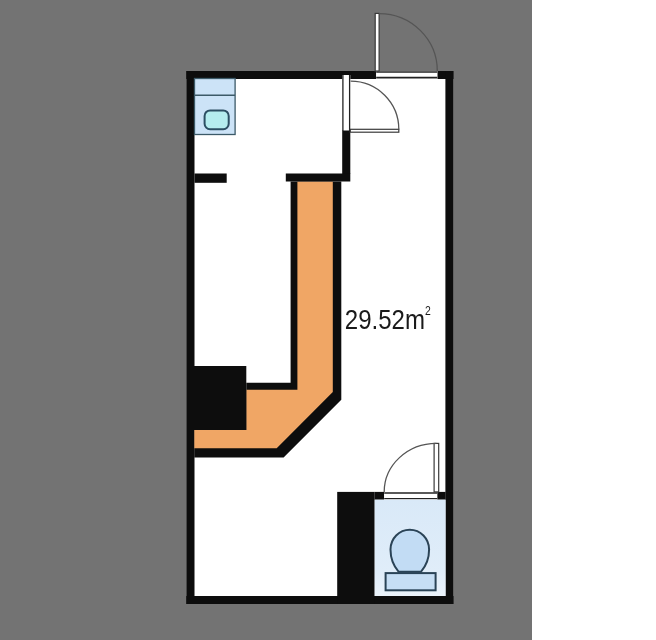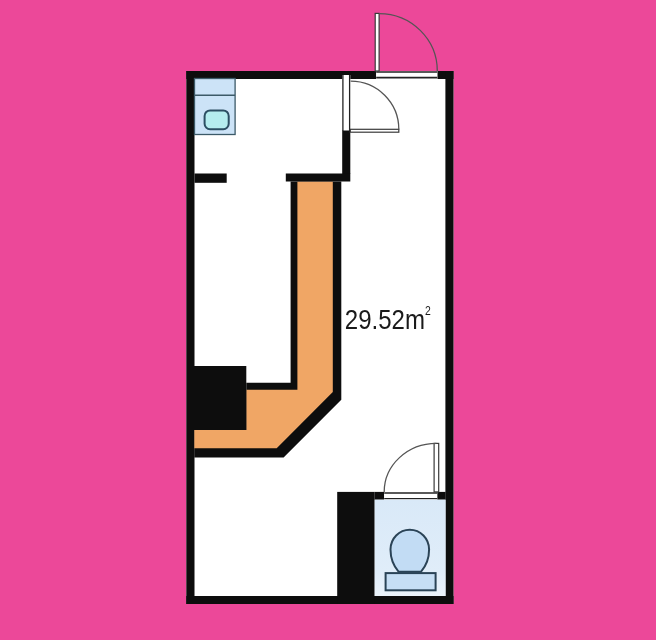--- a/index.html
+++ b/index.html
@@ -1,16 +1,16 @@
 <!DOCTYPE html>
 <html><head>
 <meta charset="utf-8">
 <style>
   html,body{margin:0;padding:0;background:#ffffff;}
-  #stage{position:relative;width:656px;height:640px;background:#ec4899;font-family:"Liberation Sans",sans-serif;}
+  #stage{position:relative;width:532px;height:640px;background:#737373;font-family:"Liberation Sans",sans-serif;}
   svg{position:absolute;left:0;top:0;}
 </style>
 </head>
 <body>
 
 <div id="stage">
 <svg width="656" height="640" viewBox="0 0 656 640">
 
   <rect x="186.3" y="71" width="267.2" height="533" fill="#ffffff"></rect>
 

